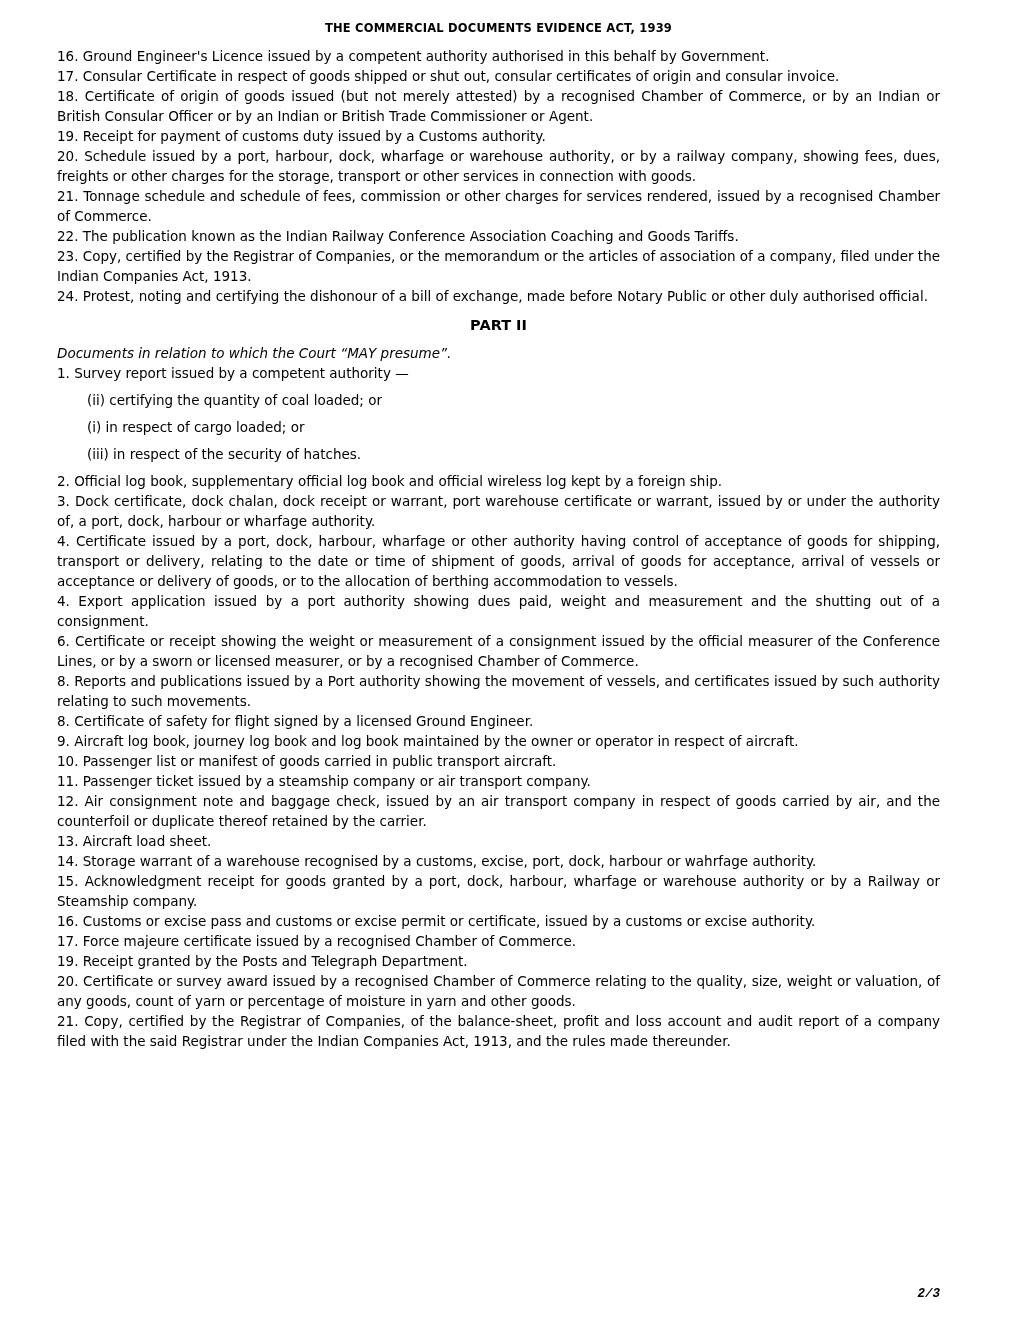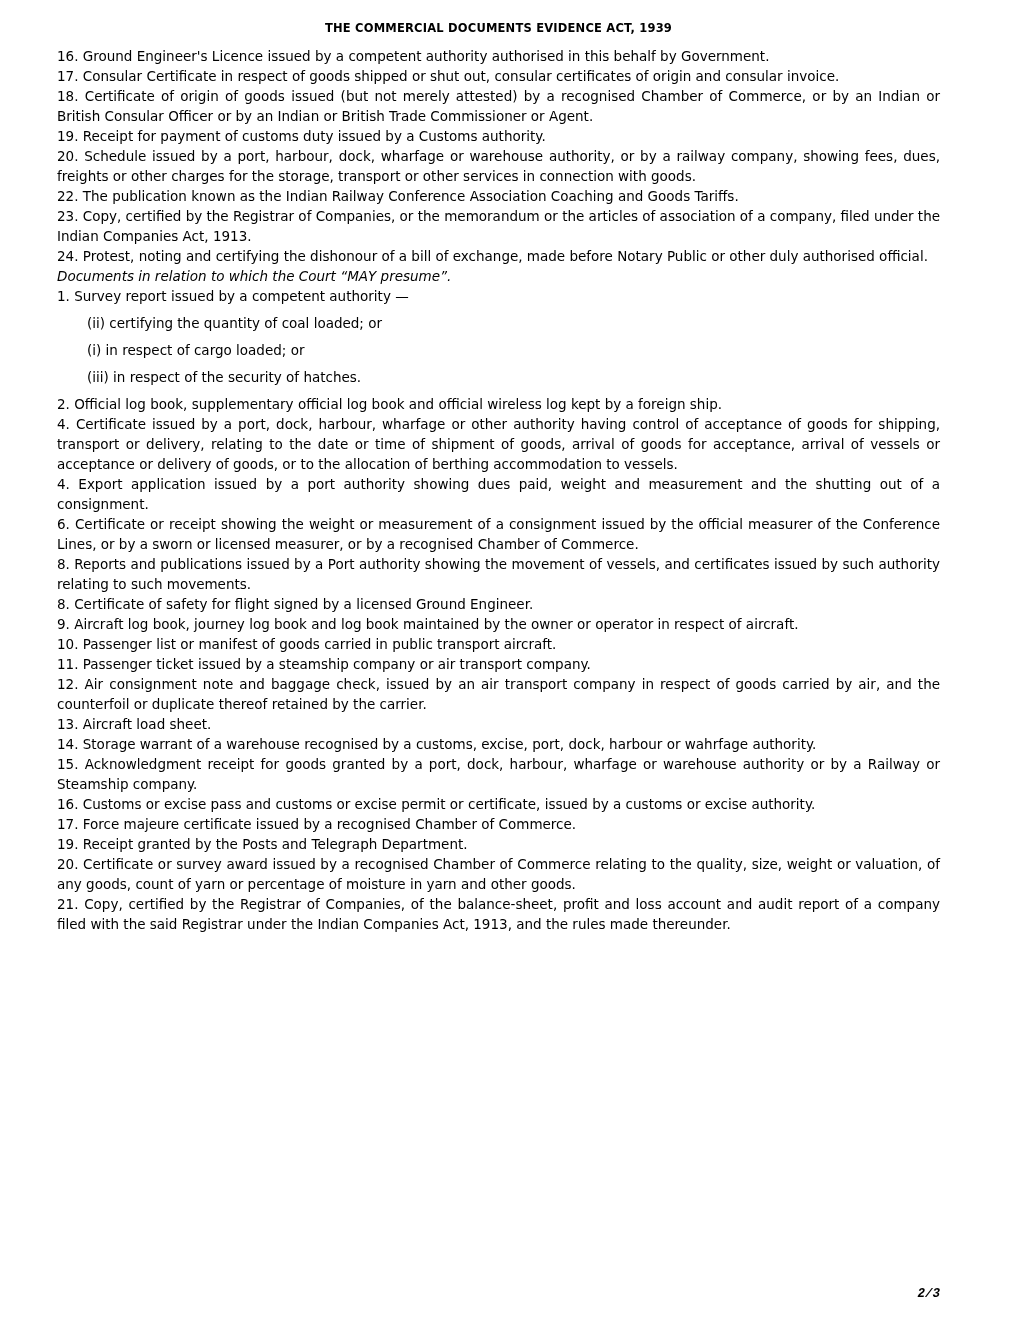--- a/index.html
+++ b/index.html
@@ -66,33 +66,36 @@
 
 <div class="page">
 
   <div class="doc-title">THE COMMERCIAL DOCUMENTS EVIDENCE ACT, 1939</div>
 
   <p class="para">16. Ground Engineer's Licence issued by a competent authority authorised in this behalf by Government.</p>
   <p class="para">17. Consular Certificate in respect of goods shipped or shut out, consular certificates of origin and consular invoice.</p>
   <p class="para">18. Certificate of origin of goods issued (but not merely attested) by a recognised Chamber of Commerce, or by an Indian or British Consular Officer or by an Indian or British Trade Commissioner or Agent.</p>
   <p class="para">19. Receipt for payment of customs duty issued by a Customs authority.</p>
   <p class="para">20. Schedule issued by a port, harbour, dock, wharfage or warehouse authority, or by a railway company, showing fees, dues, freights or other charges for the storage, transport or other services in connection with goods.</p>
+  <p class="para">21. Tonnage schedule and schedule of fees, commission or other charges for services rendered, issued by a recognised Chamber of Commerce.</p>
   <p class="para">22. The publication known as the Indian Railway Conference Association Coaching and Goods Tariffs.</p>
   <p class="para">23. Copy, certified by the Registrar of Companies, or the memorandum or the articles of association of a company, filed under the Indian Companies Act, 1913.</p>
   <p class="para">24. Protest, noting and certifying the dishonour of a bill of exchange, made before Notary Public or other duly authorised official.</p>
 
+  <div class="part-heading">PART II</div>
 
   <p class="para intro">Documents in relation to which the Court “MAY presume”.</p>
 
   <p class="para">1. Survey report issued by a competent authority —</p>
   <p class="para subitem">(ii)  certifying the quantity of coal loaded; or</p>
   <p class="para subitem">(i)  in respect of cargo loaded; or</p>
   <p class="para subitem">(iii)  in respect of the security of hatches.</p>
 
   <p class="para">2. Official log book, supplementary official log book and official wireless log kept by a foreign ship.</p>
+  <p class="para">3. Dock certificate, dock chalan, dock receipt or warrant, port warehouse certificate or warrant, issued by or under the authority of, a port, dock, harbour or wharfage  authority.</p>
   <p class="para">4. Certificate issued by a port, dock, harbour, wharfage or other authority having control of acceptance of goods for shipping, transport or delivery, relating to the date or time of shipment of goods, arrival of goods for acceptance, arrival of vessels or acceptance or delivery of goods, or to the allocation of berthing accommodation to vessels.</p>
   <p class="para">4. Export application issued by a port authority showing dues paid, weight and measurement and the shutting out of a consignment.</p>
   <p class="para">6. Certificate or receipt showing the weight or measurement of a consignment issued by the official measurer of the Conference Lines, or by a sworn or licensed measurer, or by a recognised Chamber of Commerce.</p>
   <p class="para">8. Reports and publications issued by a Port authority showing the movement of vessels, and certificates issued by such authority relating to such movements.</p>
   <p class="para">8. Certificate of safety for flight signed by a licensed Ground Engineer.</p>
   <p class="para">9. Aircraft log book, journey log book and log book maintained by the owner or operator in respect of aircraft.</p>
   <p class="para">10. Passenger list or manifest of goods carried in public transport aircraft.</p>
   <p class="para">11. Passenger ticket issued by a steamship company or air transport company.</p>
   <p class="para">12. Air consignment note and baggage check, issued by an air transport company in respect of goods carried by air, and the counterfoil or duplicate thereof retained by the carrier.</p>
   <p class="para">13. Aircraft load sheet.</p>

